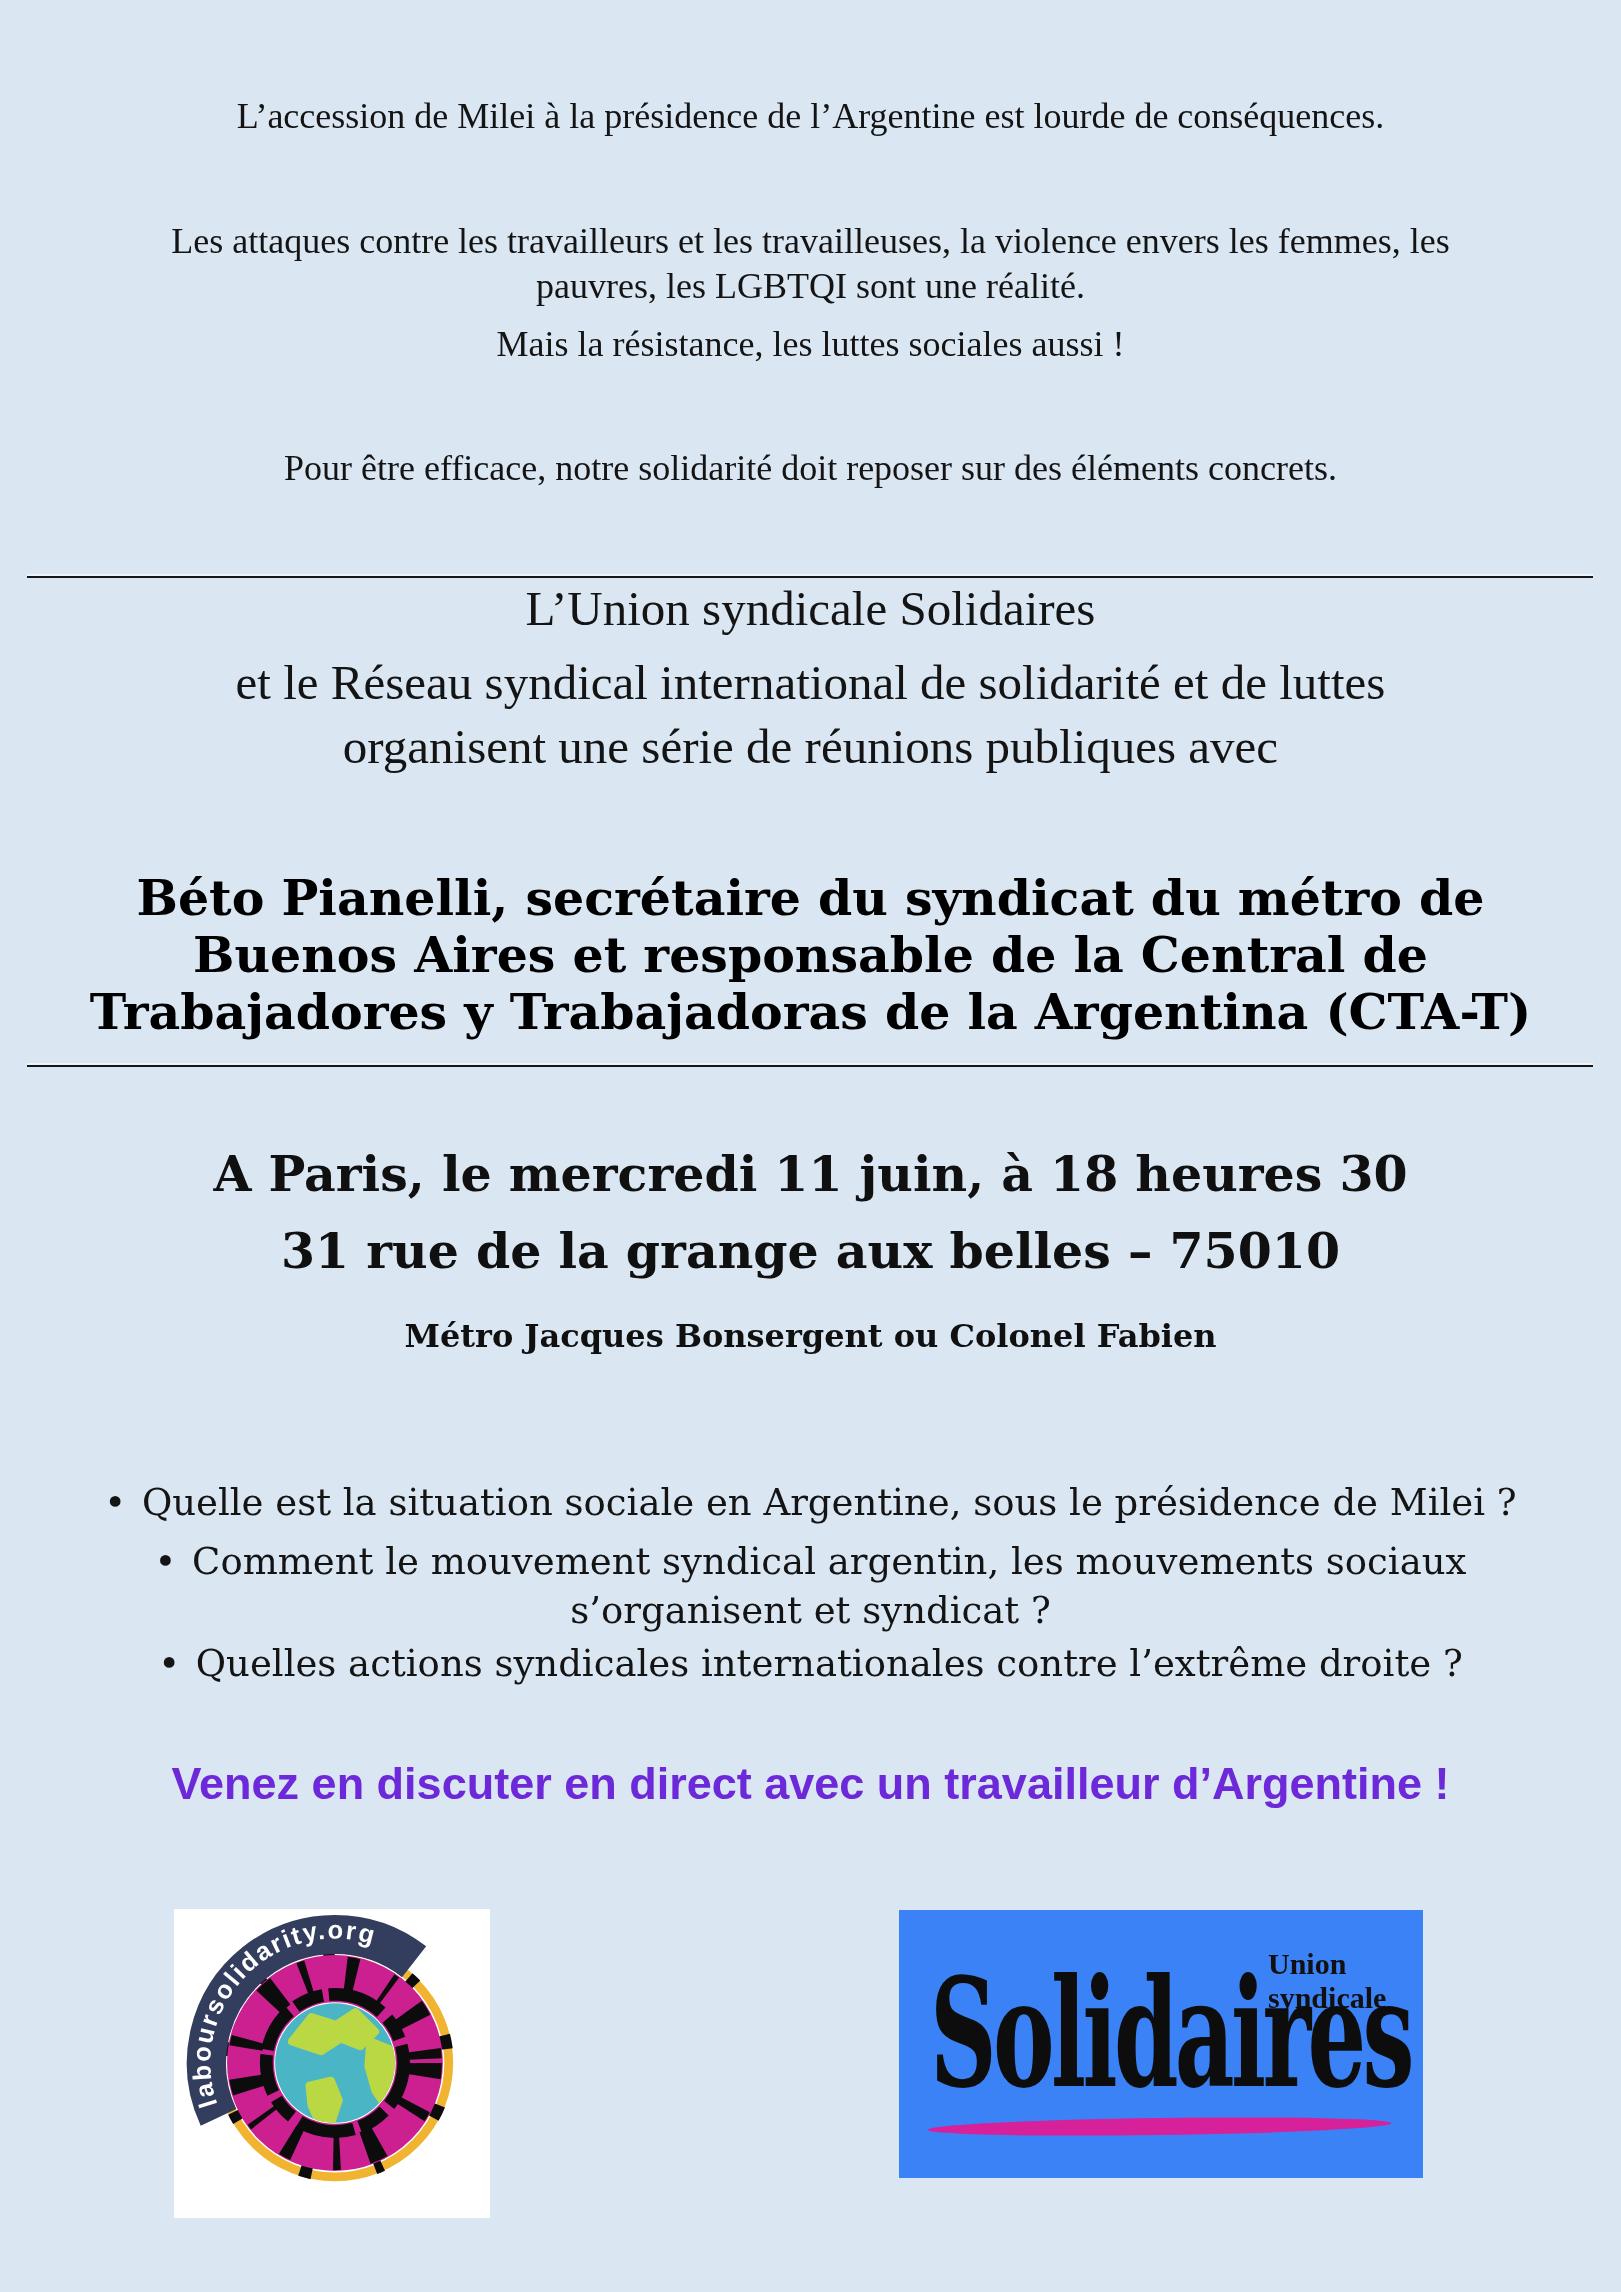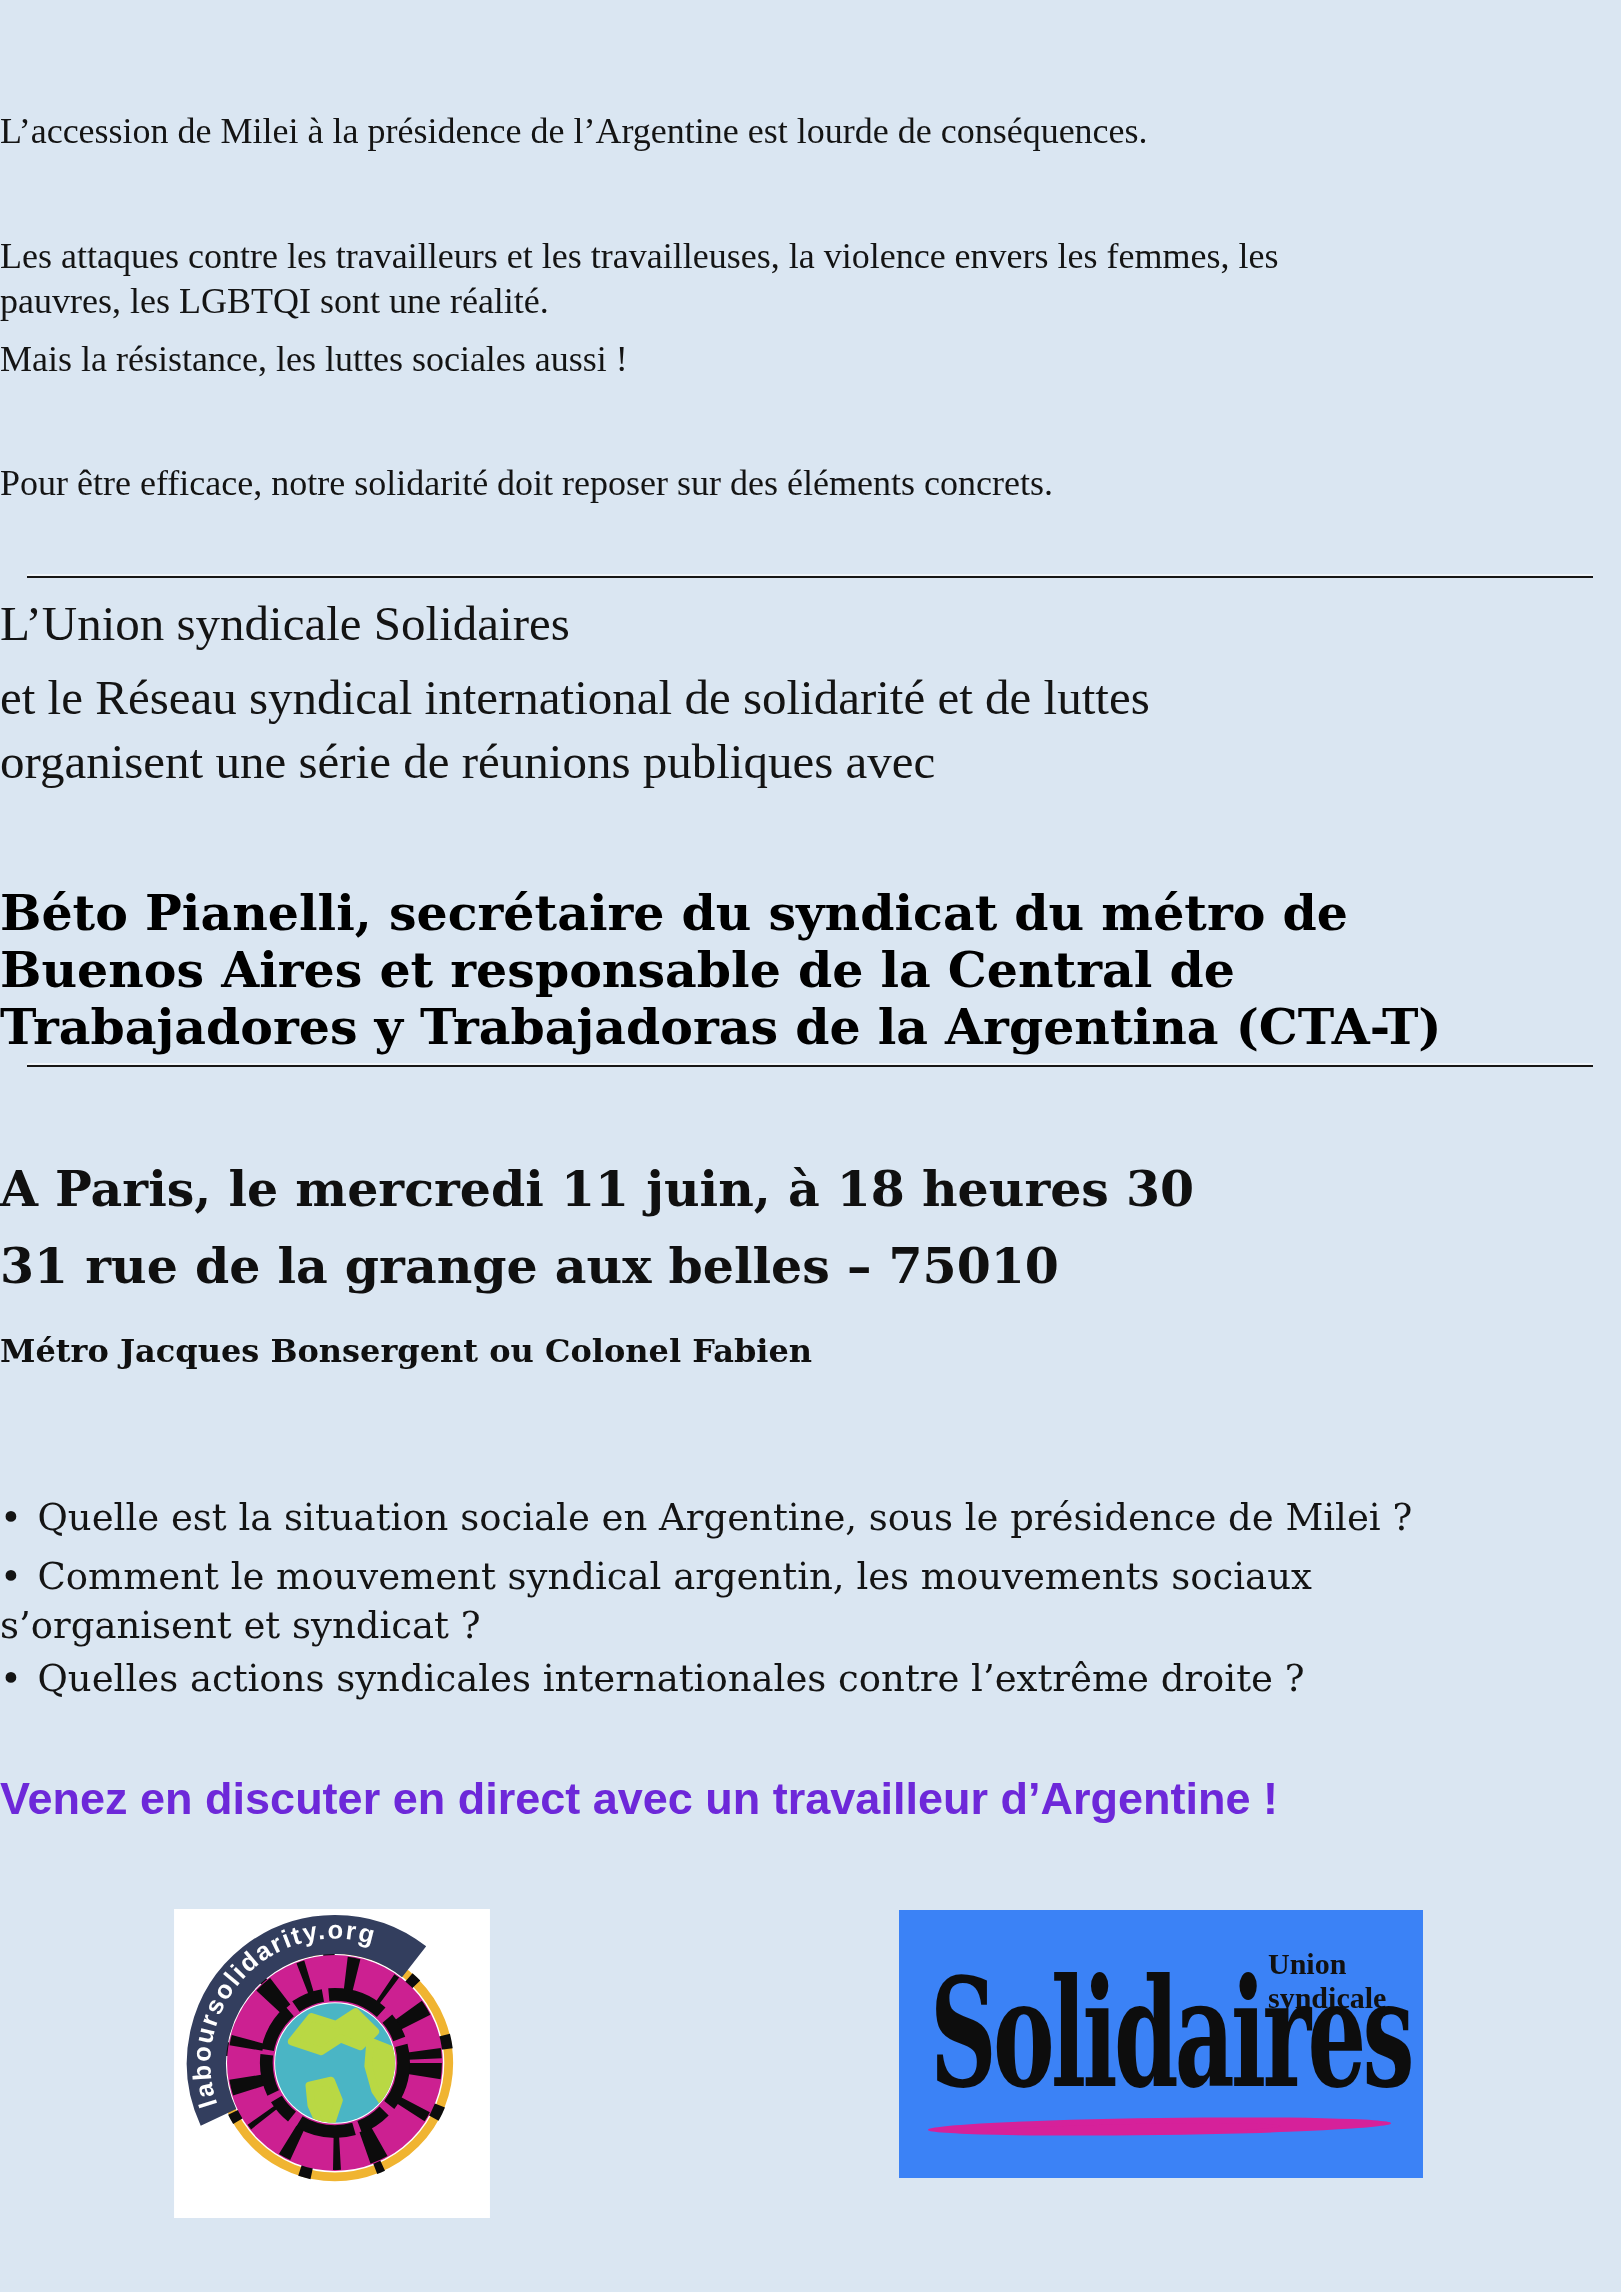--- a/index.html
+++ b/index.html
@@ -6,23 +6,22 @@
   #page{
     position:relative;
     width:1621px;height:2293px;
     background:#dae6f2;
     overflow:hidden;
     font-family:"Liberation Serif", serif;
     color:#141414;
   }
   .line{
     position:absolute;left:0;width:100%;
-    display:flex;
+    display:flex;justify-content:center;
     white-space:nowrap;
-    margin-top:15px;
   }
   .intro{font-size:36px;line-height:45px;}
   .mid{font-size:49px;line-height:61px;}
   .red{
     font-family:"DejaVu Serif", serif;font-weight:bold;
     font-size:49px;line-height:57px;color:#000000;
   }
   .big{
     font-family:"DejaVu Serif", serif;font-weight:bold;
     font-size:49px;line-height:59px;color:#101010;

